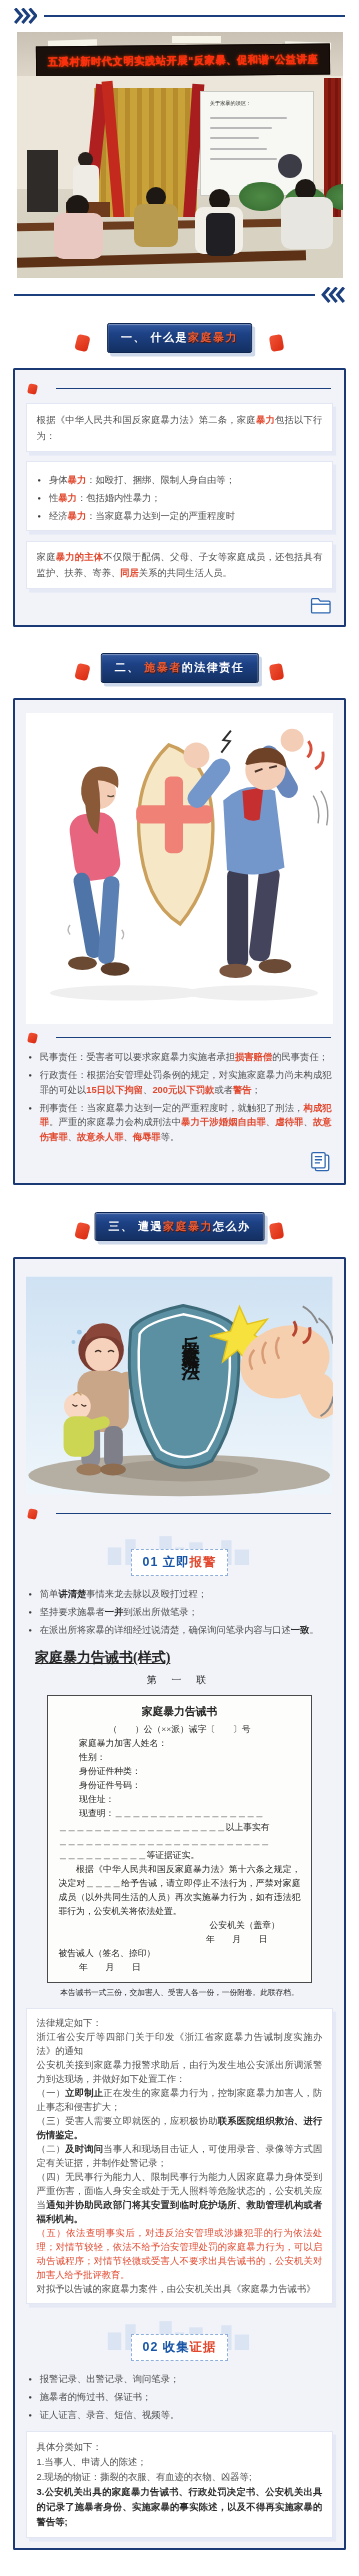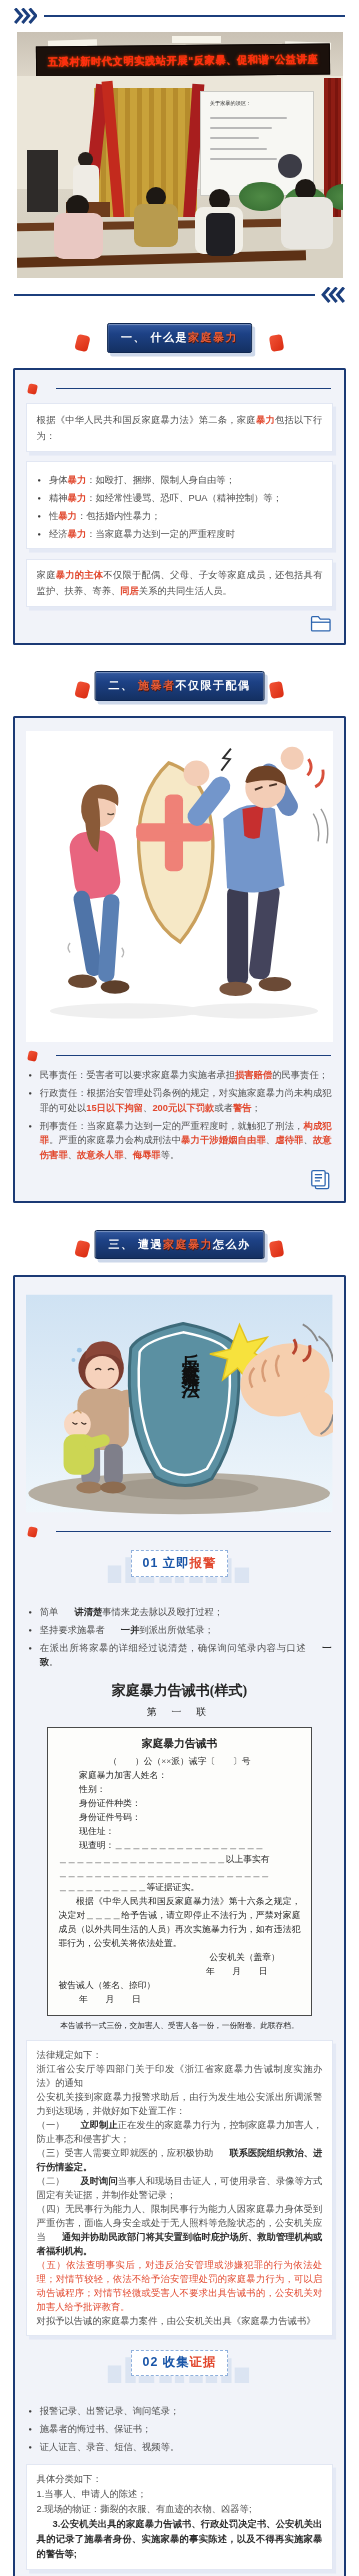--- a/index.html
+++ b/index.html
@@ -1,20 +1,20 @@
 <!DOCTYPE html>
 <html style="font-size:8.2px"><head>
 <meta charset="utf-8">
 <style>
   html,body{margin:0;padding:0;}
   body{width:359px;height:3429px;overflow:hidden;background:#ffffff;
        font-family:"Liberation Sans","DejaVu Sans",sans-serif;color:#4a4a4a;}
   .seg-r{color:#e2492f;}
   .seg-rb{color:#e2492f;font-weight:bold;}
-  .seg-b{color:#2f2f2f;font-weight:bold;padding-left:16px;}
+  .seg-b{color:#2f2f2f;font-weight:bold;}
   .seg-bl{color:#1a56a8;}
   .seg-hl{color:#e65a35;text-shadow:0.5px 0.5px 0.5px #4a150a;}
 
   
   .top-deco{display:flex;align-items:center;margin:8.2px 14.4px 0;}
   .top-line{flex:1;height:1.5px;background:#1c3f7d;margin-left:6.2px;}
 
   .intro{margin:12.4px 15.5px 0;font-size:9.8px;line-height:15px;color:#595959;text-align:justify;}
 
   
@@ -50,27 +50,27 @@
   .card{background:#ffffff;border:0.5px solid #e2e7f3;box-shadow:3.1px 3.6px 0 #e4e9f5;
         padding:7.2px 9.3px;margin:9.3px 1px 0;font-size:9.3px;line-height:16px;color:#4f4f4f;text-align:justify;}
   .blist{margin:7.2px 2.1px 0;}
   .brow{position:relative;padding-left:12.4px;font-size:9.3px;line-height:14.4px;margin-top:3.6px;color:#4f4f4f;text-align:justify;}
   .brow::before{content:"\25CF";position:absolute;left:1px;top:0;font-size:5.7px;color:#3c3c3c;}
   .icon-row{display:flex;justify-content:flex-end;margin-top:7.2px;padding-right:2.1px;}
 
   
   .sub-wrap{position:relative;text-align:center;margin-top:13.4px;height:47px;}
   .skyline{position:absolute;left:50%;top:0;transform:translateX(-50%);}
-  .sub-badge{position:relative;display:inline-block;margin-top:0;background:#ffffff;
+  .sub-badge{position:relative;display:inline-block;margin-top:17px;background:#ffffff;
      border:0.5px dashed #8fb0dc;padding:3.6px 10.3px;font-size:12.4px;font-weight:bold;letter-spacing:1px;}
 
   
   .serif{font-family:"Liberation Serif","DejaVu Serif",serif;}
   .doc1{width:289px;margin:12.4px auto 0;color:#262626;}
-  .doc1-title{text-align:center;font-size:14px;font-weight:bold;}
+  .doc1-title{text-align:left;font-size:14px;font-weight:bold;text-decoration:underline;}
   .doc1-part{text-align:center;font-size:9.8px;margin-top:6.2px;letter-spacing:6.2px;}
   .doc1-form{border:1px solid #4a4a4a;background:#fdfdfb;margin:8.2px auto 0;width:242px;
              padding:8.2px 10.3px;font-size:8.8px;line-height:14px;}
   .doc1-form .fld{padding-left:20.6px;}
   .t-c{text-align:center;} .t-r{text-align:right;padding-right:20.6px;} .t-j{text-align:justify;text-indent:2em;}
   .doc1-note{text-align:center;font-size:7.7px;margin-top:5.2px;color:#1f1f1f;font-weight:normal;}
 
   .law-sub{color:#4f4f4f;}
   .shield-text{position:absolute;writing-mode:vertical-rl;font-family:"Liberation Serif","DejaVu Serif",serif;
       font-weight:bold;color:#101010;font-size:18.5px;letter-spacing:5.2px;}
@@ -151,36 +151,35 @@
   </div>
 
   <div class="bluebox">
     <div class="inbox-deco">
       <div class="red-dot"></div>
       <div class="line"></div>
     </div>
     <div class="card"><span>根据《中华人民共和国反家庭暴力法》第二条，家庭</span><span class="seg-rb">暴力</span><span>包括以下行为：</span></div>
     <div class="card">
       <div class="brow"><span>身体</span><span class="seg-rb">暴力</span><span>：如殴打、捆绑、限制人身自由等；</span></div>
-      <div class="brow"><span>精神</span><span class="seg-rb">暴力</span><span>：如经常性谩骂、恐吓、PUA（精神控制）等；</span></div>
       <div class="brow"><span>性</span><span class="seg-rb">暴力</span><span>：包括婚内性暴力；</span></div>
       <div class="brow"><span>经济</span><span class="seg-rb">暴力</span><span>：当家庭暴力达到一定的严重程度时</span></div>
     </div>
     <div class="card"><span>家庭</span><span class="seg-rb">暴力的主体</span><span>不仅限于配偶、父母、子女等家庭成员，还包括具有监护、扶养、寄养、</span><span class="seg-rb">同居</span><span>关系的共同生活人员。</span></div>
     <div class="icon-row">
       <svg width="21.6" height="18.5" viewBox="0 0 42 36">
         <path d="M3 8 L3 31 Q3 33 5 33 L37 33 Q39 33 39 31 L39 12 Q39 10 37 10 L20 10 L16 5 L5 5 Q3 5 3 8 Z" fill="#ffffff" stroke="#2e66b0" stroke-width="2.5"></path>
         <path d="M3 16 L39 16" stroke="#2e66b0" stroke-width="2.5"></path>
       </svg>
     </div>
   </div>
 
   <div class="sec-header" style="margin-top:24px;">
     <div class="red-dot left"></div>
-    <div class="sec-badge"><span>二、 </span><span class="seg-hl">施暴者</span><span>不仅限于配偶</span></div>
+    <div class="sec-badge"><span>二、 </span><span class="seg-hl">施暴者</span><span>的法律责任</span></div>
     <div class="red-dot right"></div>
   </div>
 
   <div class="bluebox">
     <div style="background:#ffffff;margin:1px 1px 0;">
       <svg width="100%" height="309" viewBox="0 0 640 600">
         <ellipse cx="210" cy="562" rx="160" ry="16" fill="#efefef"></ellipse>
         <ellipse cx="470" cy="562" rx="140" ry="16" fill="#efefef"></ellipse>
 
         <rect x="96" y="186" width="96" height="140" rx="34" fill="#e8657f" transform="rotate(-8 144 256)"></rect>

